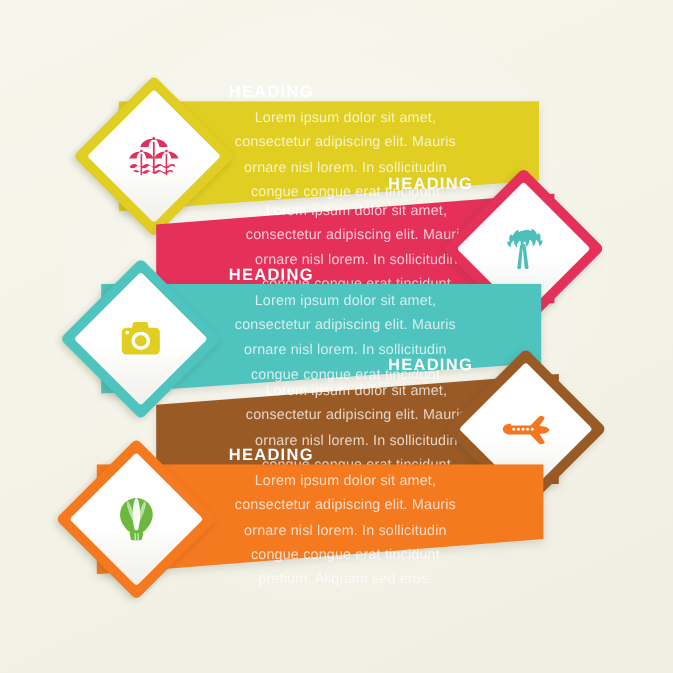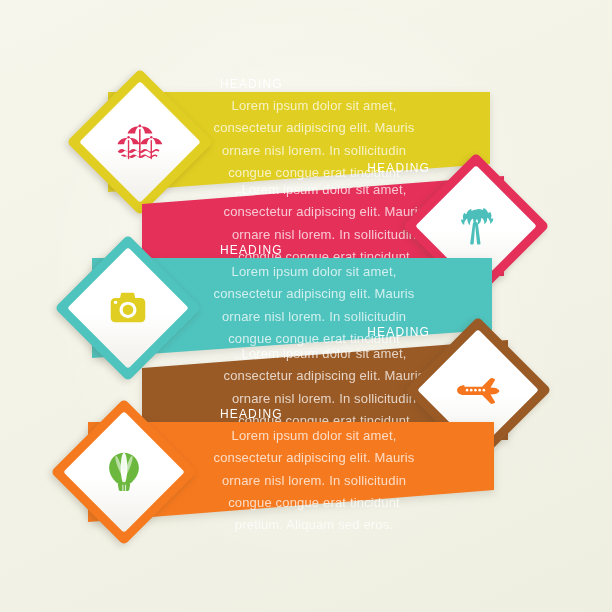--- a/index.html
+++ b/index.html
@@ -45,24 +45,24 @@
     position: absolute;
     width: 212px;
     top: 50%;
     transform: translateY(-50%);
   }
   .txt.left  { left: 208px;  text-align: left; }
   .txt.right { left: 218px;  text-align: right; }
 
   .heading {
     color: #ffffff;
-    font-size: 12px;
-    font-weight: normal;
+    font-size: 15px;
+    font-weight: bold;
     letter-spacing: 1.15px;
-    margin: 0 0 5px 12px;
+    margin: 0 0 5px 0;
     line-height: 1;
   }
   .body {
     margin: 0;
     font-size: 13px;
     line-height: 1.72;
     color: rgba(255,255,255,0.74);
     letter-spacing: 0.17px;
     text-align: center;
   }

